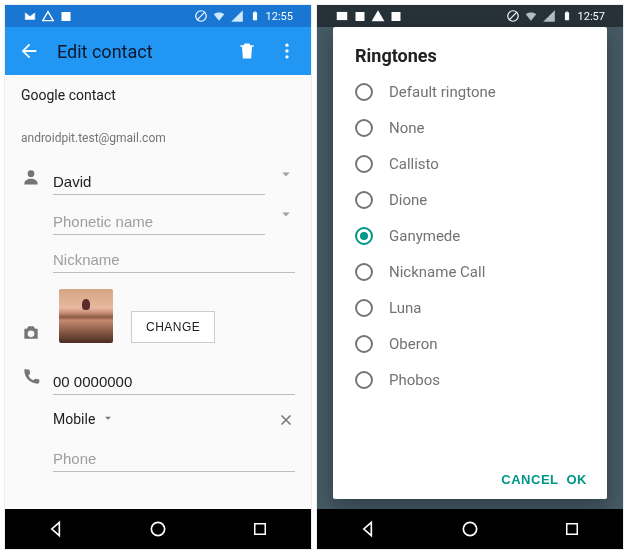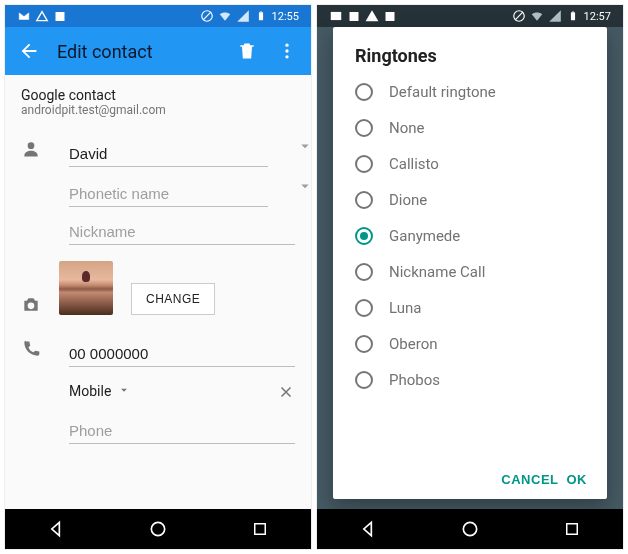--- a/index.html
+++ b/index.html
@@ -1,30 +1,30 @@
 <!DOCTYPE html>
 <html><head>
 <meta charset="utf-8">
 <style>
 * { margin: 0; padding: 0; box-sizing: border-box; }
 body { font-family: Roboto, Arial, sans-serif; background: #fff; width: 628px; height: 554px; display: flex; gap: 4px; padding: 4px; }
 .phone { flex: 1; display: flex; flex-direction: column; background: #fafafa; position: relative; overflow: hidden; border: 1px solid #eee; }
-.status-bar { height: 22px; background: #1976d2; color: #fff; display: flex; align-items: center; padding: 0 12px; font-size: 11px; }
+.status-bar { height: 22px; background: #1976d2; color: #fff; display: flex; align-items: center; padding: 0 18px; font-size: 11px; }
 .phone-right .status-bar { background: #263238; gap: 18px; }
 .status-left { display: flex; gap: 4px; align-items: center; }
 .status-right { margin-left: auto; display: flex; gap: 4px; align-items: center; }
 .status-icon { width: 14px; height: 14px; display: inline-flex; align-items: center; justify-content: center; }
 .app-bar { height: 48px; background: #2196f3; color: #0f172a; display: flex; align-items: center; padding: 0 12px; gap: 16px; }
 .app-bar .title { font-size: 18px; font-weight: 400; flex: 1; }
 .icon-btn { width: 24px; height: 24px; display: inline-flex; align-items: center; justify-content: center; cursor: pointer; }
 .content { flex: 1; background: #fafafa; padding: 12px 16px; overflow: hidden; }
 .contact-header { margin-bottom: 20px; }
 .contact-type { font-size: 14px; color: #212121; }
-.contact-email { font-size: 12px; color: #757575; }
-.field-row { display: flex; align-items: flex-end; gap: 28px; margin-bottom: 10px; }
+.contact-email { font-size: 12px; color: #757575; margin-top: 28px; }
+.field-row { display: flex; align-items: flex-end; gap: 12px; margin-bottom: 10px; }
 .row-icon { width: 20px; height: 20px; color: #757575; flex-shrink: 0; margin-bottom: 8px; }
 .empty-icon { width: 20px; flex-shrink: 0; }
 .text-input { flex: 1; border: none; border-bottom: 1px solid #bdbdbd; background: transparent; font-size: 15px; padding: 6px 0 4px 0; color: #212121; outline: none; }
 .text-input::placeholder { color: #9e9e9e; }
 .chevron { width: 18px; color: #9e9e9e; flex-shrink: 0; margin-bottom: 8px; }
 .photo-row { display: flex; align-items: flex-end; gap: 18px; margin: 16px 0 24px; }
 .photo-thumb { width: 54px; height: 54px; background: linear-gradient(180deg, #d4a584 0%, #e8b89f 35%, #c48970 45%, #8b5a47 52%, #c48970 58%, #4a2c1e 100%); border-radius: 2px; position: relative; overflow: hidden; }
 .photo-thumb::after { content: ''; position: absolute; top: 18%; left: 42%; width: 16%; height: 20%; background: #5c2a2a; border-radius: 50% 50% 40% 40%; }
 .change-btn { border: 1px solid #ccc; background: #fff; padding: 8px 14px; font-size: 12px; letter-spacing: 0.5px; color: #212121; cursor: pointer; }
 .dropdown { display: flex; gap: 6px; font-size: 14px; color: #212121; padding: 6px 0; border-bottom: 1px solid transparent; flex: 0 0 auto; }

